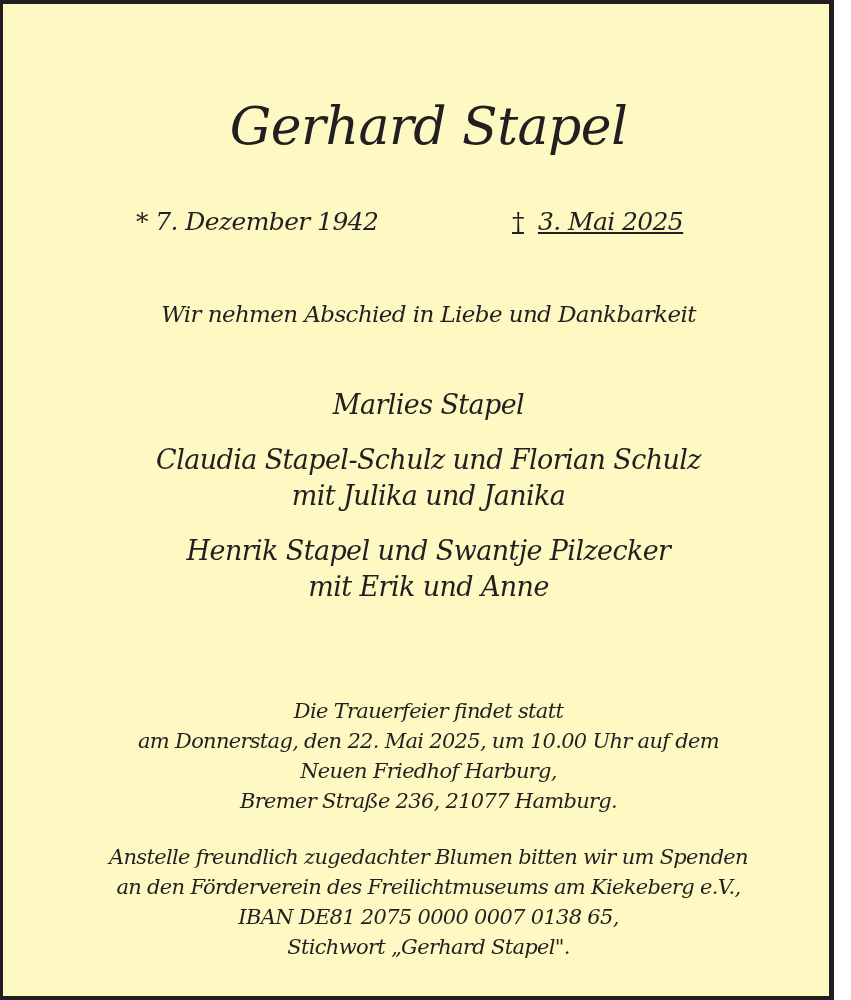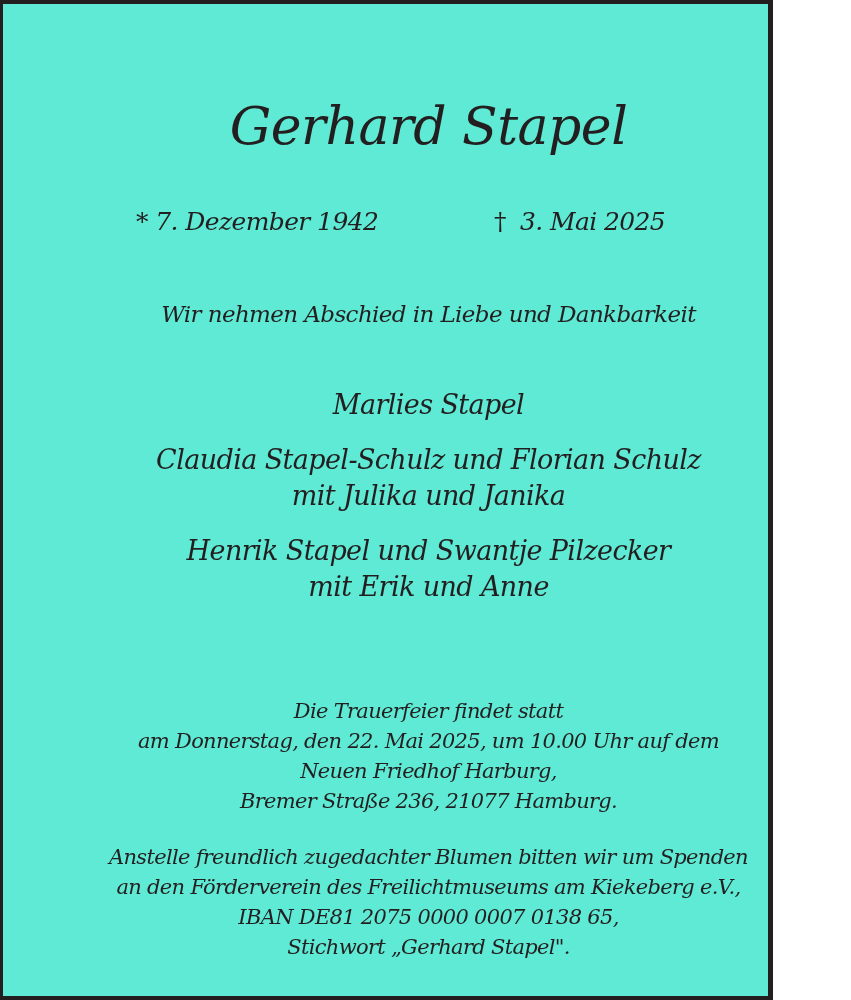--- a/index.html
+++ b/index.html
@@ -10,28 +10,28 @@
     body {
       width: 851px;
       height: 1000px;
       position: relative;
       overflow: hidden;
     }
     .frame {
       position: absolute;
       left: 0;
       top: 0;
-      width: 773px;
+      width: 834px;
       height: 1000px;
       box-sizing: border-box;
       border-top: 4px solid #231f20;
       border-left: 3px solid #231f20;
       border-bottom: 4px solid #231f20;
       border-right: 5px solid #231f20;
-      background: #5eead4;
+      background: #fef9c3;
     }
     .txt {
       position: absolute;
       left: 0;
       width: 851px;
       text-align: center;
       font-family: "DejaVu Serif", serif;
       font-style: italic;
       color: #231f20;
       white-space: nowrap;
@@ -55,23 +55,24 @@
       line-height: 36px;
     }
     .dates .born {
       position: absolute;
       left: 133px;
       top: 0;
       letter-spacing: -0.6px;
     }
     .dates .died {
       position: absolute;
-      left: 491px;
+      left: 509px;
       top: 0;
       letter-spacing: -0.6px;
+      text-decoration: underline;
     }
     .dates .cross {
       font-style: normal;
       margin-right: 14px;
     }
     .subtitle {
       top: 292px;
       font-size: 23px;
       line-height: 36px;
       letter-spacing: -0.6px;

